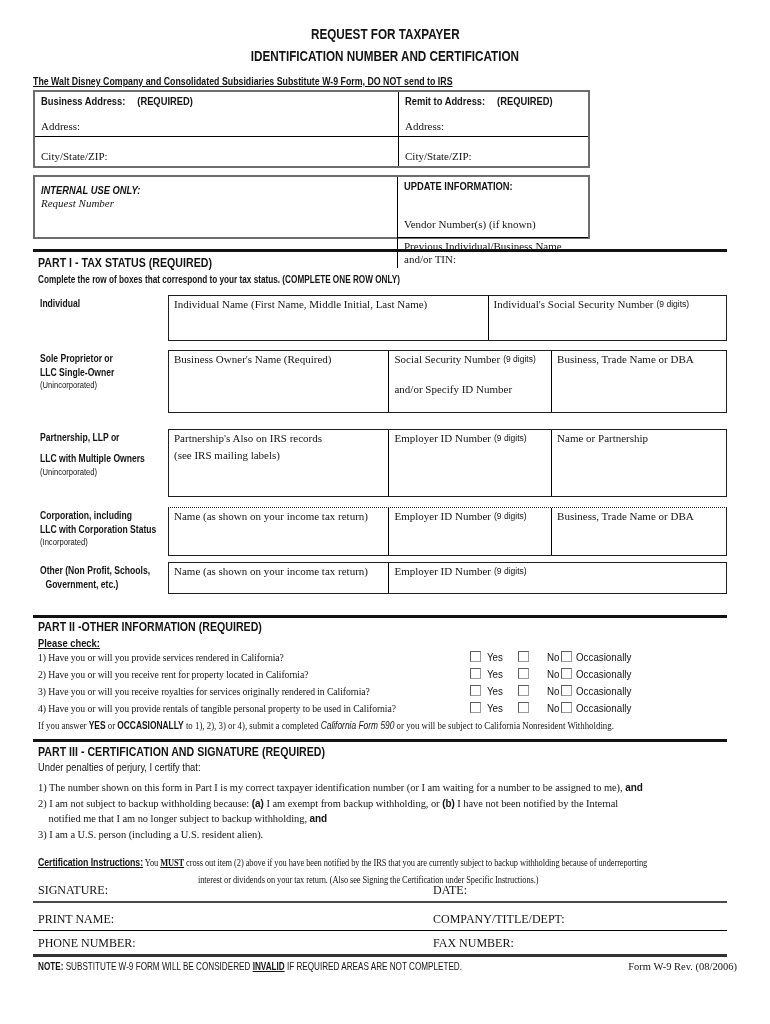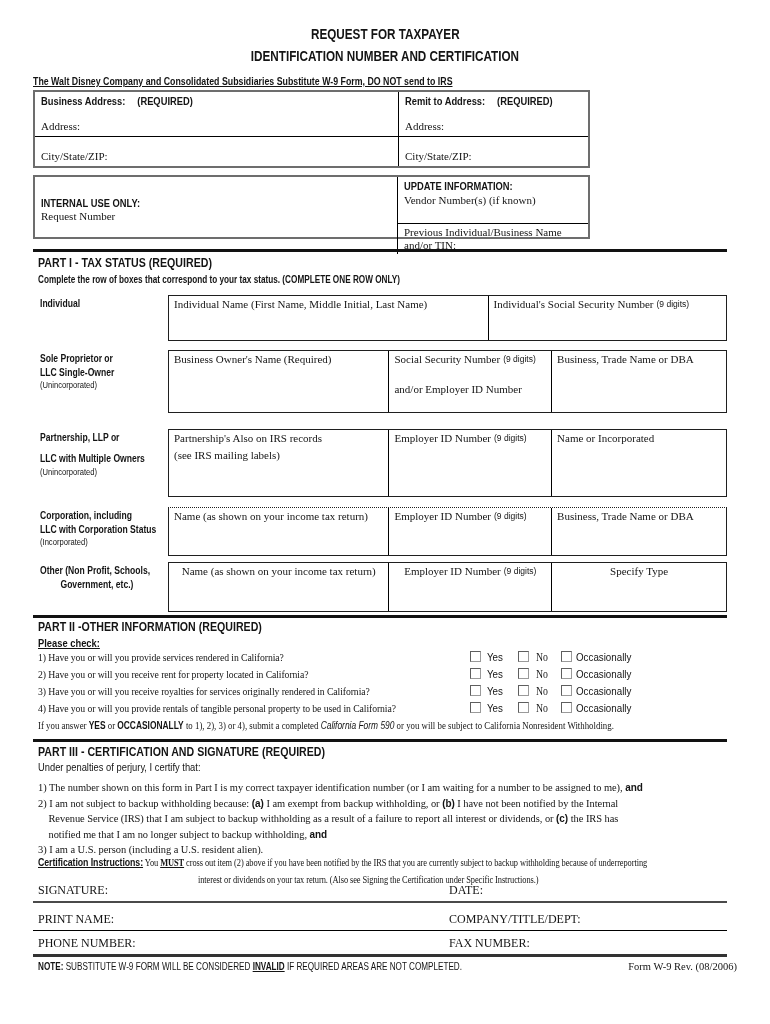--- a/index.html
+++ b/index.html
@@ -26,39 +26,39 @@
   .tcell { padding: 3px 6px; }
   .hdrcell { display: flex; flex-direction: column; justify-content: space-between; }
   .colr { border-left: 1.5px solid #000; }
   .rowdiv { border-top: 1.5px solid #000; display: flex; align-items: flex-end; }
   .hl { line-height: 0; }
   .hl .ln { font-family: "Liberation Sans", sans-serif; font-weight: bold; font-size: 11px; line-height: 13px; }
   .req { margin-left: 14px; }
   .serlab { font-size: 11px; line-height: 13px; }
 
   .tbl2 { top: 175px; height: 64px; display: grid; grid-template-columns: 363px 1fr; }
-  .t2left { padding: 20px 6px; border-right: 1.5px solid #000; }
+  .t2left { padding: 7px 6px; border-right: 1.5px solid #000; font-style: italic; }
   .t2right { display: flex; flex-direction: column; }
   .t2hdr { padding: 3px 6px 0; line-height: 0; }
-  .t2vendor { padding: 1px 6px 16px; border-bottom: 1.5px solid #000; }
+  .t2vendor { padding: 1px 6px 6px; border-bottom: 1.5px solid #000; margin-top: 24px; }
   .t2prev { padding: 2px 6px; flex: 1; }
 
   .rule { left: 33px; width: 694px; height: 3px; background: #121212; }
 
   
   .ph { left: 38px; line-height: 0; }
   .ph .ln { font-family: "Liberation Sans", sans-serif; font-weight: bold; font-size: 12.5px; line-height: 14px; }
   .psub .ln { font-size: 10.5px; }
   .pleasechk .ln { font-family: "Liberation Sans", sans-serif; font-weight: bold; font-size: 11px; line-height: 13px; text-decoration: underline; }
 
   
   .p1row { left: 33px; width: 694px; }
   .r1 { top: 295px; height: 46px; } .r2 { top: 350px; height: 63px; }
   .r3 { top: 429px; height: 68px; } .r4 { top: 507px; height: 49px; }
-  .r5 { top: 562px; height: 50px; text-align: center; }
+  .r5 { top: 562px; height: 32px; }
   .p1lab { position: absolute; left: 7px; top: 2px; width: 130px; font-family: "Liberation Sans", sans-serif; }
   .labln { line-height: 0; }
   .labln .lab { font-weight: bold; font-size: 11px; line-height: 13.5px; }
   .labln .sub { font-size: 9.5px; line-height: 12.5px; }
   .r5 .labln:nth-child(2) .lab { padding-left: 7px; }
   .p1box { position: absolute; left: 135px; top: 0; bottom: 0; width: 559px; border: 1.5px solid #1f1f1f; display: flex; }
   .r4 .p1box { border-top-style: dotted; }
   .p1cell { padding: 2px 5px; font-size: 11px; line-height: 13px; }
   .c2, .c3 { border-left: 1.2px solid #000; }
   .r1 .c1 { width: 57.2%; } .r1 .c2 { width: 42.8%; }
@@ -71,21 +71,21 @@
 
   
   .p2qs { top: 649px; left: 33px; width: 694px; }
   .qrow { position: relative; height: 17px; }
   .qtext { position: absolute; left: 5px; top: 1px; line-height: 0; }
   .qtext .ln { font-size: 10.8px; line-height: 14px; letter-spacing: -0.1px; }
   .cb { position: absolute; top: 2px; width: 11px; height: 11px; border: 1px solid #9a9a9a; border-top-color: #5e5e5e; border-left-color: #5e5e5e; background: #fff; }
   .cb1 { left: 437px; } .cb2 { left: 485px; } .cb3 { left: 528px; }
   .cbl { position: absolute; top: 1px; line-height: 0; font-family: "Liberation Sans", sans-serif; }
   .cbl .ln { font-size: 11.5px; line-height: 14px; }
-  .cl1 { left: 454px; } .cl2 { left: 503px; font-family: Liberation Serif, serif; } .cl3 { left: 543px; }
+  .cl1 { left: 454px; } .cl2 { left: 514px; } .cl3 { left: 543px; }
   .p2note { top: 719px; left: 38px; line-height: 0; }
   .p2note .ln { font-size: 10.5px; line-height: 13px; }
   .nb { font-family: "Liberation Sans", sans-serif; font-weight: bold; font-size: 10px; }
   .ni { font-family: "Liberation Sans", sans-serif; font-style: italic; font-size: 10px; }
 
   
   .p3intro { top: 761px; left: 38px; line-height: 0; }
   .p3intro .ln { font-family: "Liberation Sans", sans-serif; font-size: 11px; line-height: 13px; }
   .p3items { top: 779px; left: 38px; }
   .p3ln { line-height: 14.5px; white-space: nowrap; }
@@ -97,21 +97,21 @@
   .p3cert .ln { font-size: 10px; letter-spacing: -0.1px; }
   .certlab { font-family: "Liberation Sans", sans-serif; font-weight: bold; font-size: 10.5px; text-decoration: underline; }
   .must { font-weight: bold; text-decoration: underline; }
 
   
   .sigrow { left: 33px; width: 694px; height: 19px; }
   .s1 { top: 884px; border-bottom: 2px solid #4a4a4a; }
   .s2 { top: 912px; border-bottom: 1.5px solid #000; }
   .s3 { top: 938px; border-bottom: 3px solid #333; }
   .siglab { position: absolute; bottom: 3px; font-size: 12px; }
-  .sll { left: 5px; } .slr { left: 416px; }
+  .sll { left: 5px; } .slr { left: 400px; }
 
   
   .footnote { top: 960px; left: 38px; line-height: 0; font-family: "Liberation Sans", sans-serif; }
   .footnote .ln { font-size: 10.2px; line-height: 13px; }
   .fb { font-weight: bold; }
   .u { text-decoration: underline; }
   .formrev { top: 961px; right: 33px; font-size: 10.5px; }
 </style>
 </head>
 <body>
@@ -173,38 +173,38 @@
 
 <div class="abs p1row r2">
   <div class="p1lab">
     <div class="labln"><span class="ln sx78 lab">Sole Proprietor or</span></div>
     <div class="labln"><span class="ln sx78 lab">LLC Single-Owner</span></div>
     <div class="labln"><span class="ln sx8 sub">(Unincorporated)</span></div>
   </div>
   <div class="p1box">
     <div class="p1cell c1"><span>Business Owner's Name (Required)</span></div>
     <div class="p1cell c2"><span>Social Security Number</span><span class="digits">(9 digits)</span>
-      <div class="t2">and/or Employer ID Number</div>
+      <div class="t2">and/or Specify ID Number</div>
     </div>
     <div class="p1cell c3"><span>Business, Trade Name or DBA</span></div>
   </div>
 </div>
 
 <div class="abs p1row r3">
   <div class="p1lab">
     <div class="labln"><span class="ln sx78 lab">Partnership, LLP or</span></div>
     <div class="labln" style="margin-top:7px"><span class="ln sx78 lab">LLC with Multiple Owners</span></div>
     <div class="labln" style="margin-top:1px"><span class="ln sx8 sub">(Unincorporated)</span></div>
   </div>
   <div class="p1box">
     <div class="p1cell c1"><span>Partnership's Also on IRS records</span>
       <div class="t2">(see IRS mailing labels)</div>
     </div>
     <div class="p1cell c2"><span>Employer ID Number</span><span class="digits">(9 digits)</span></div>
-    <div class="p1cell c3"><span>Name or Incorporated</span></div>
+    <div class="p1cell c3"><span>Name or Partnership</span></div>
   </div>
 </div>
 
 <div class="abs p1row r4">
   <div class="p1lab">
     <div class="labln"><span class="ln sx78 lab">Corporation, including</span></div>
     <div class="labln"><span class="ln sx78 lab">LLC with Corporation Status</span></div>
     <div class="labln"><span class="ln sx8 sub">(Incorporated)</span></div>
   </div>
   <div class="p1box">
@@ -215,21 +215,20 @@
 </div>
 
 <div class="abs p1row r5">
   <div class="p1lab">
     <div class="labln"><span class="ln sx78 lab">Other (Non Profit, Schools,</span></div>
     <div class="labln"><span class="ln sx78 lab">Government, etc.)</span></div>
   </div>
   <div class="p1box">
     <div class="p1cell c1"><span>Name (as shown on your income tax return)</span></div>
     <div class="p1cell c2"><span>Employer ID Number</span><span class="digits">(9 digits)</span></div>
-    <div class="p1cell c3"><span>Specify Type</span></div>
   </div>
 </div>
 
 <div class="abs ph" style="top:620px"><span class="ln sx85">PART II -OTHER INFORMATION (REQUIRED)</span></div>
 <div class="abs ph pleasechk" style="top:637px"><span class="ln sx85">Please check:</span></div>
 
 <div class="abs p2qs">
   <div class="qrow">
     <span class="qtext"><span class="ln sx9">1) Have you or will you provide services rendered in California?</span></span>
     <span class="cb cb1"></span>
@@ -271,21 +270,20 @@
 <div class="abs p2note">
   <span class="ln sx84"><span>If you answer </span><span class="nb">YES</span><span> or </span><span class="nb">OCCASIONALLY</span><span> to 1), 2), 3) or 4), submit a completed </span><span class="ni">California Form 590</span><span> or you will be subject to California Nonresident Withholding.</span></span>
 </div>
 
 <div class="abs ph" style="top:745px"><span class="ln sx85">PART III - CERTIFICATION AND SIGNATURE (REQUIRED)</span></div>
 <div class="abs p3intro"><span class="ln sx85">Under penalties of perjury, I certify that:</span></div>
 
 <div class="abs p3items">
   <div class="p3ln"><span class="ln sx95"><span>1) The number shown on this form in Part I is my correct taxpayer identification number (or I am waiting for a number to be assigned to me), </span><span class="ib">and</span></span></div>
   <div class="p3ln"><span class="ln sx95"><span>2) I am not subject to backup withholding because: </span><span class="ib">(a)</span><span> I am exempt from backup withholding, or </span><span class="ib">(b)</span><span> I have not been notified by the Internal</span></span></div>
-  <div class="p3ln ind"><span class="ln sx95"><span>Revenue Service (IRS) that I am subject to backup withholding as a result of a failure to report all interest or dividends, or </span><span class="ib">(c)</span><span> the IRS has</span></span></div>
   <div class="p3ln ind"><span class="ln sx95"><span>notified me that I am no longer subject to backup withholding, </span><span class="ib">and</span></span></div>
   <div class="p3ln"><span class="ln sx95">3) I am a U.S. person (including a U.S. resident alien).</span></div>
 </div>
 
 <div class="abs p3cert">
   <div class="p3ln"><span class="ln sx84"><span class="certlab">Certification Instructions:</span><span> You </span><span class="must">MUST</span><span> cross out item (2) above if you have been notified by the IRS that you are currently subject to backup withholding because of underreporting</span></span></div>
   <div class="p3ln"><span class="ln sx84">interest or dividends on your tax return.  (Also see Signing the Certification under Specific Instructions.)</span></div>
 </div>
 
 <div class="abs sigrow s1">

